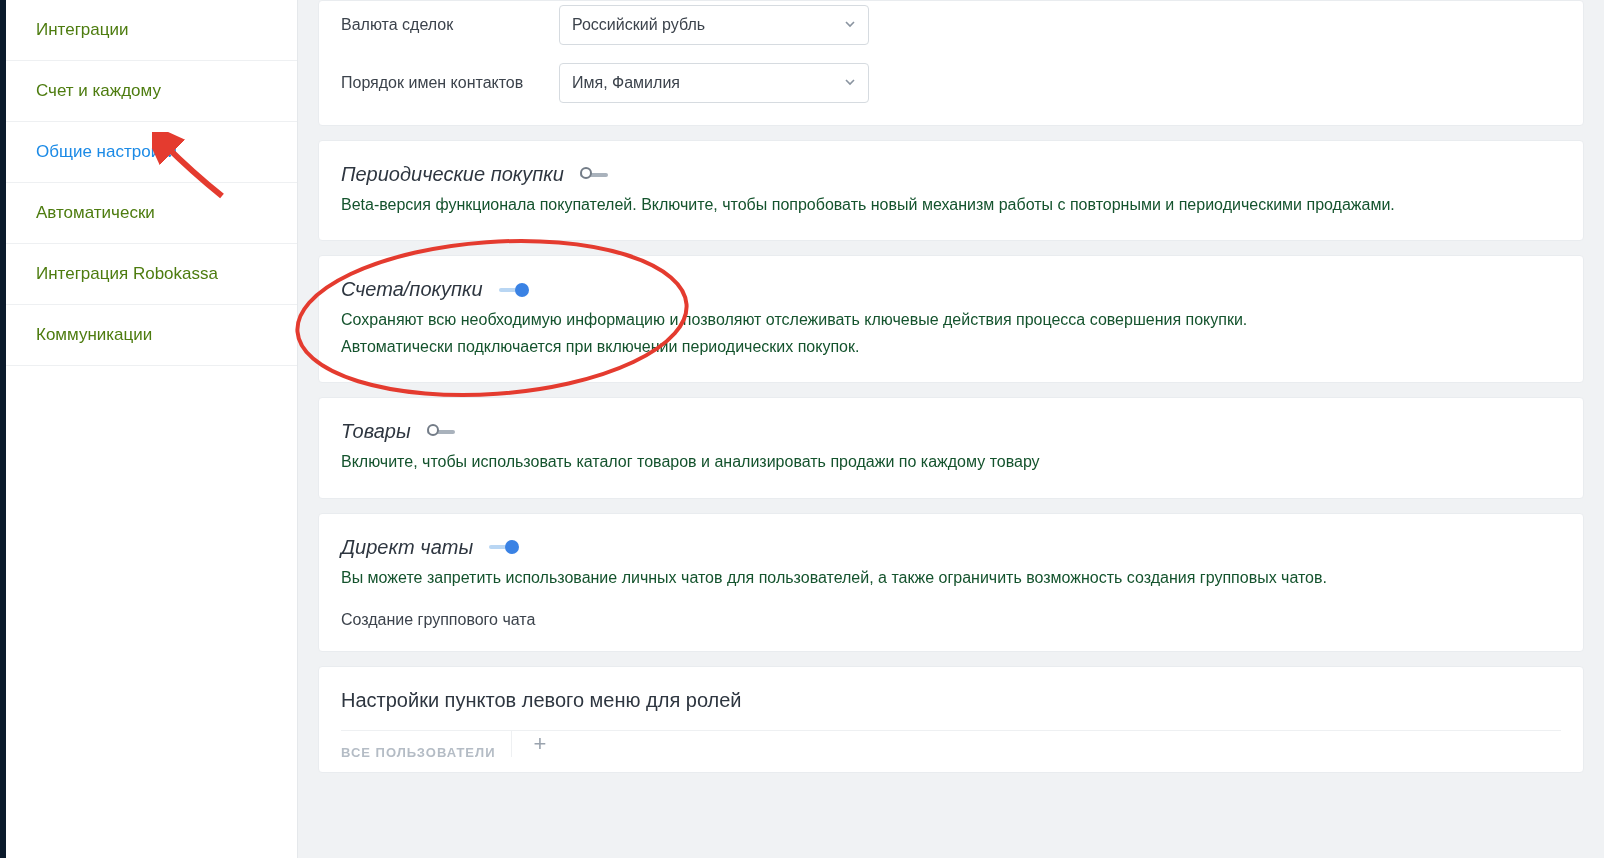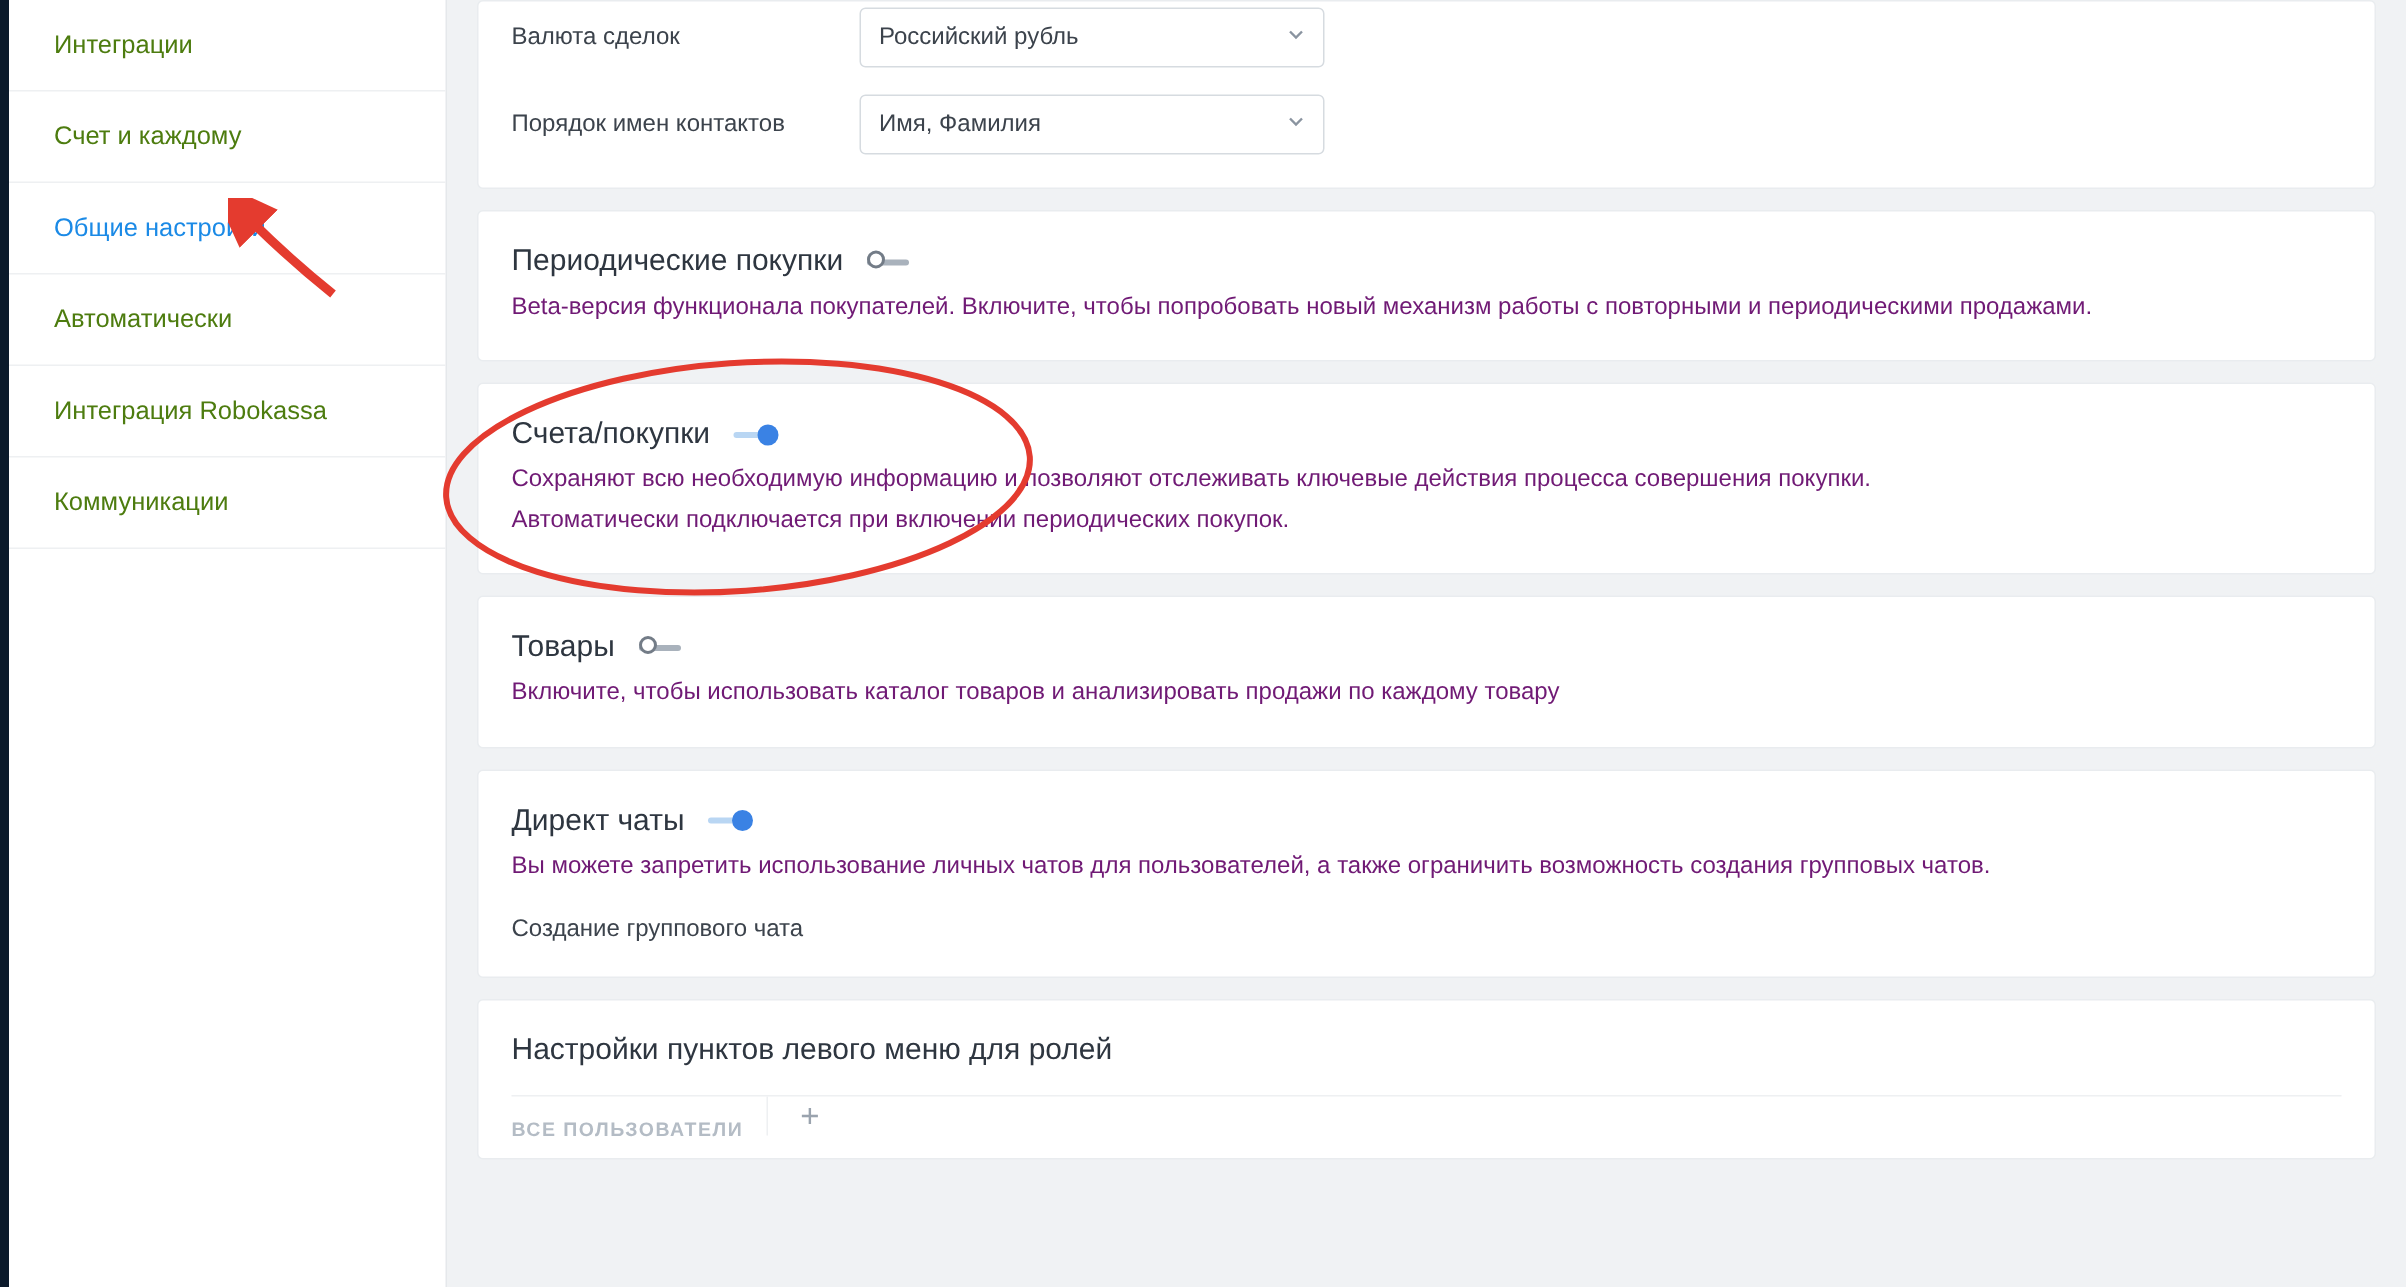--- a/index.html
+++ b/index.html
@@ -46,21 +46,21 @@
     border: 1px solid #e9ecef;
     border-radius: 4px;
     margin-bottom: 14px;
   }
   .panel-top {
     padding: 0 22px 22px 22px;
   }
   .form-row {
     display: flex;
     align-items: center;
-    gap: 36px;
+    gap: 22px;
     margin-top: 18px;
   }
   .form-row:first-child { margin-top: 4px; }
   .form-label {
     width: 196px;
     font-size: 16px;
     color: #3c434c;
   }
   .select {
     width: 310px;
@@ -85,24 +85,25 @@
   .section-title-row {
     display: flex;
     align-items: center;
     gap: 16px;
     margin-bottom: 6px;
   }
   .section-title {
     font-size: 20px;
     font-weight: 500;
     color: #2e3640;
+    font-style: italic;
   }
   .section-desc {
     font-size: 16px;
-    color: #701a75;
+    color: #14532d;
     line-height: 1.65;
   }
   .toggle {
     width: 30px;
     height: 16px;
     position: relative;
     cursor: pointer;
   }
   .toggle-track {
     position: absolute;

